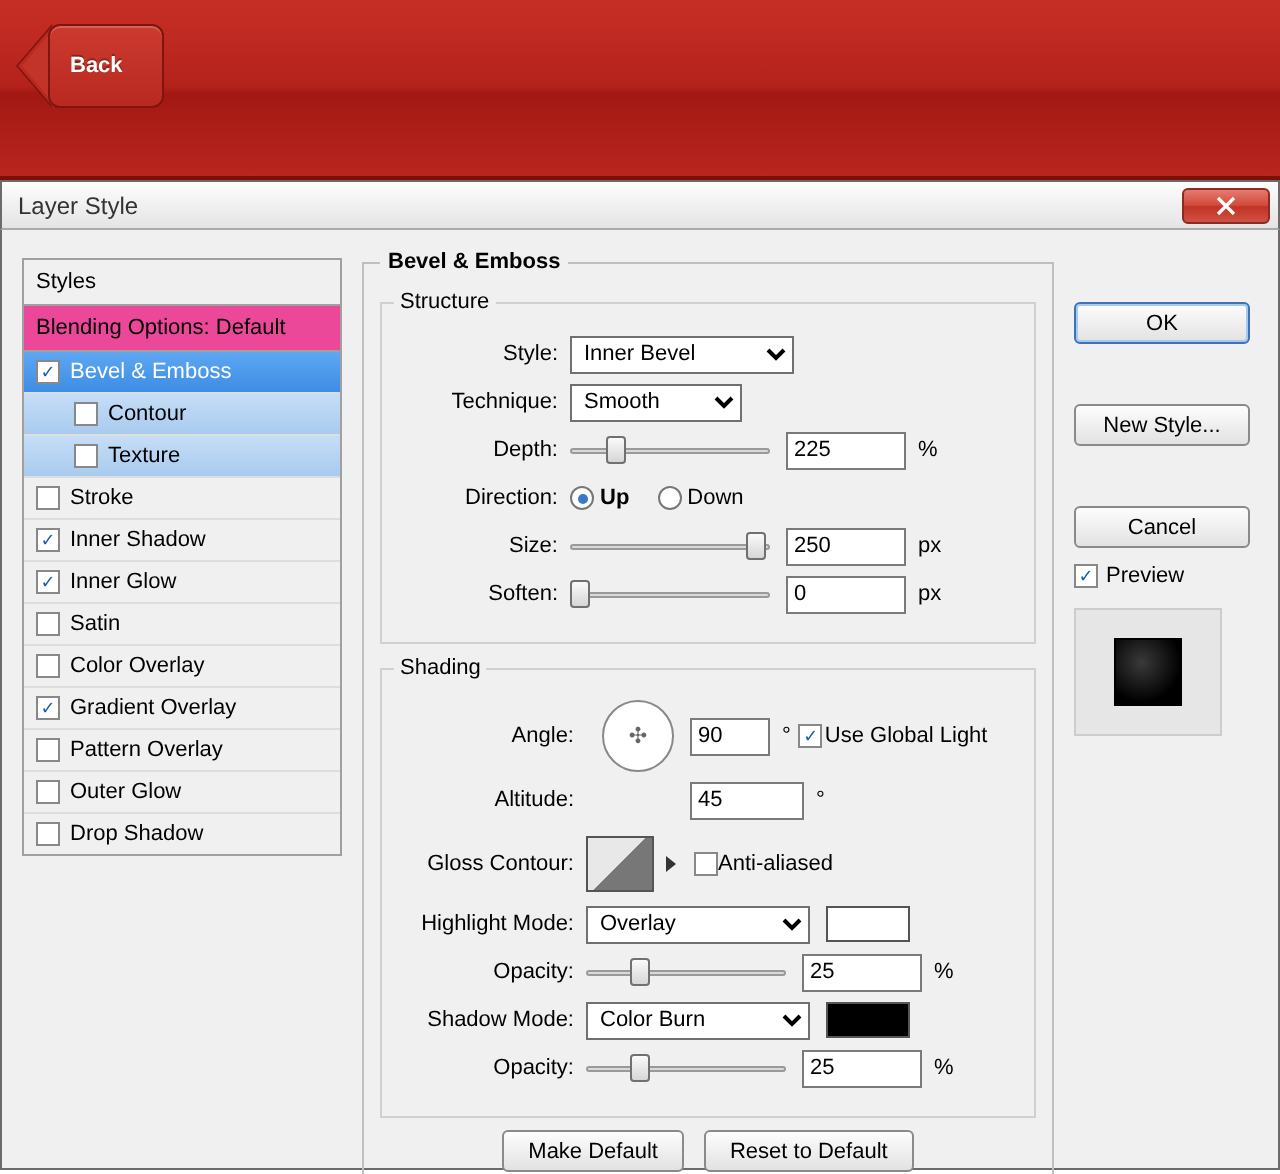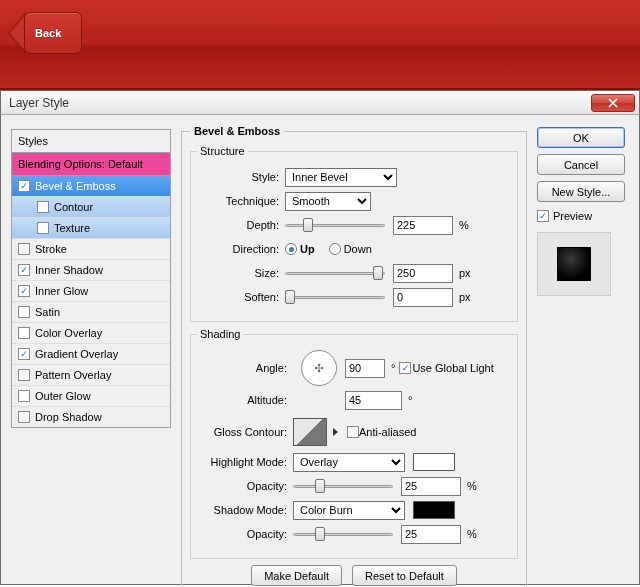--- a/index.html
+++ b/index.html
@@ -60,21 +60,21 @@
 .contour-wrap { display: inline-flex; align-items: center; margin-right: 20px; }
 
 .color-sw { width: 42px; height: 18px; border: 1px solid #555; margin-left: 8px; }
 .color-sw.white { background: #fff; }
 .color-sw.black { background: #000; }
 
 .btn { height: 21px; border: 1px solid #8a8a8a; background: linear-gradient(#fdfdfd,#e2e2e2); border-radius: 3px; padding: 0 12px; cursor: pointer; }
 .btn-row { display: flex; gap: 10px; justify-content: center; margin-top: 6px; }
 
 .right { width: 92px; display: flex; flex-direction: column; align-items: stretch; gap: 6px; padding-top: 2px; }
-.right .btn { width: 88px; text-align: center; }
+.right .btn { width: 88px; text-align: center; margin-top: 24px; }
 .right .btn.primary { border: 1px solid #3b72b8; box-shadow: 0 0 0 1px #a8c8ee inset; }
 .preview-row { display: flex; align-items: center; gap: 4px; margin-top: 2px; }
 .preview-box { width: 74px; height: 64px; background: #e6e6e6; border: 1px solid #ccc; display: flex; align-items: center; justify-content: center; margin-top: 4px; }
 .preview-sample { width: 34px; height: 34px; background: radial-gradient(circle at 40% 35%, #3a3a3a, #000 70%); border: 1px solid #000; }
 </style>
 </head>
 <body>
 
 <div class="topbar">
   <div class="back-btn-wrap">
@@ -273,22 +273,22 @@
 
       <div class="btn-row">
         <button class="btn">Make Default</button>
         <button class="btn">Reset to Default</button>
       </div>
     </fieldset>
   </div>
 
   <div class="right">
     <button class="btn primary">OK</button>
+    <button class="btn">New Style...</button>
     <button class="btn">Cancel</button>
-    <button class="btn">New Style...</button>
     <div class="preview-row">
       <span class="chk on"></span>
       <span>Preview</span>
     </div>
     <div class="preview-box">
       <div class="preview-sample"></div>
     </div>
   </div>
 
 </div>

